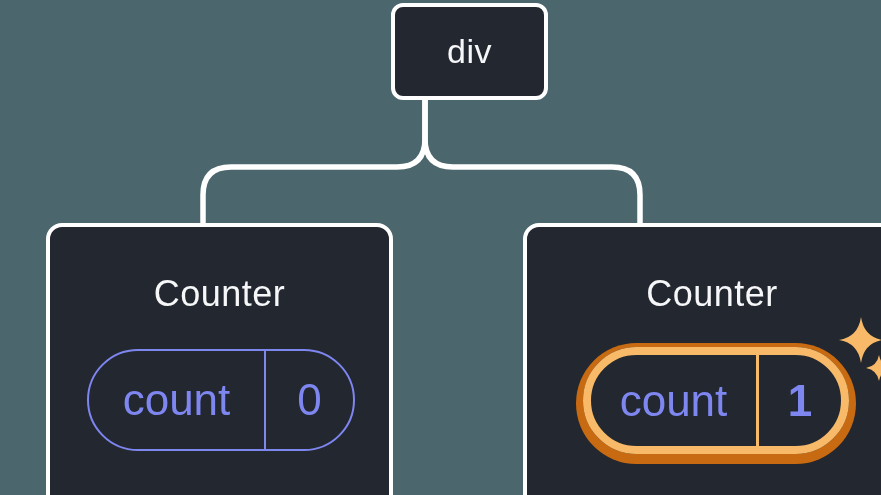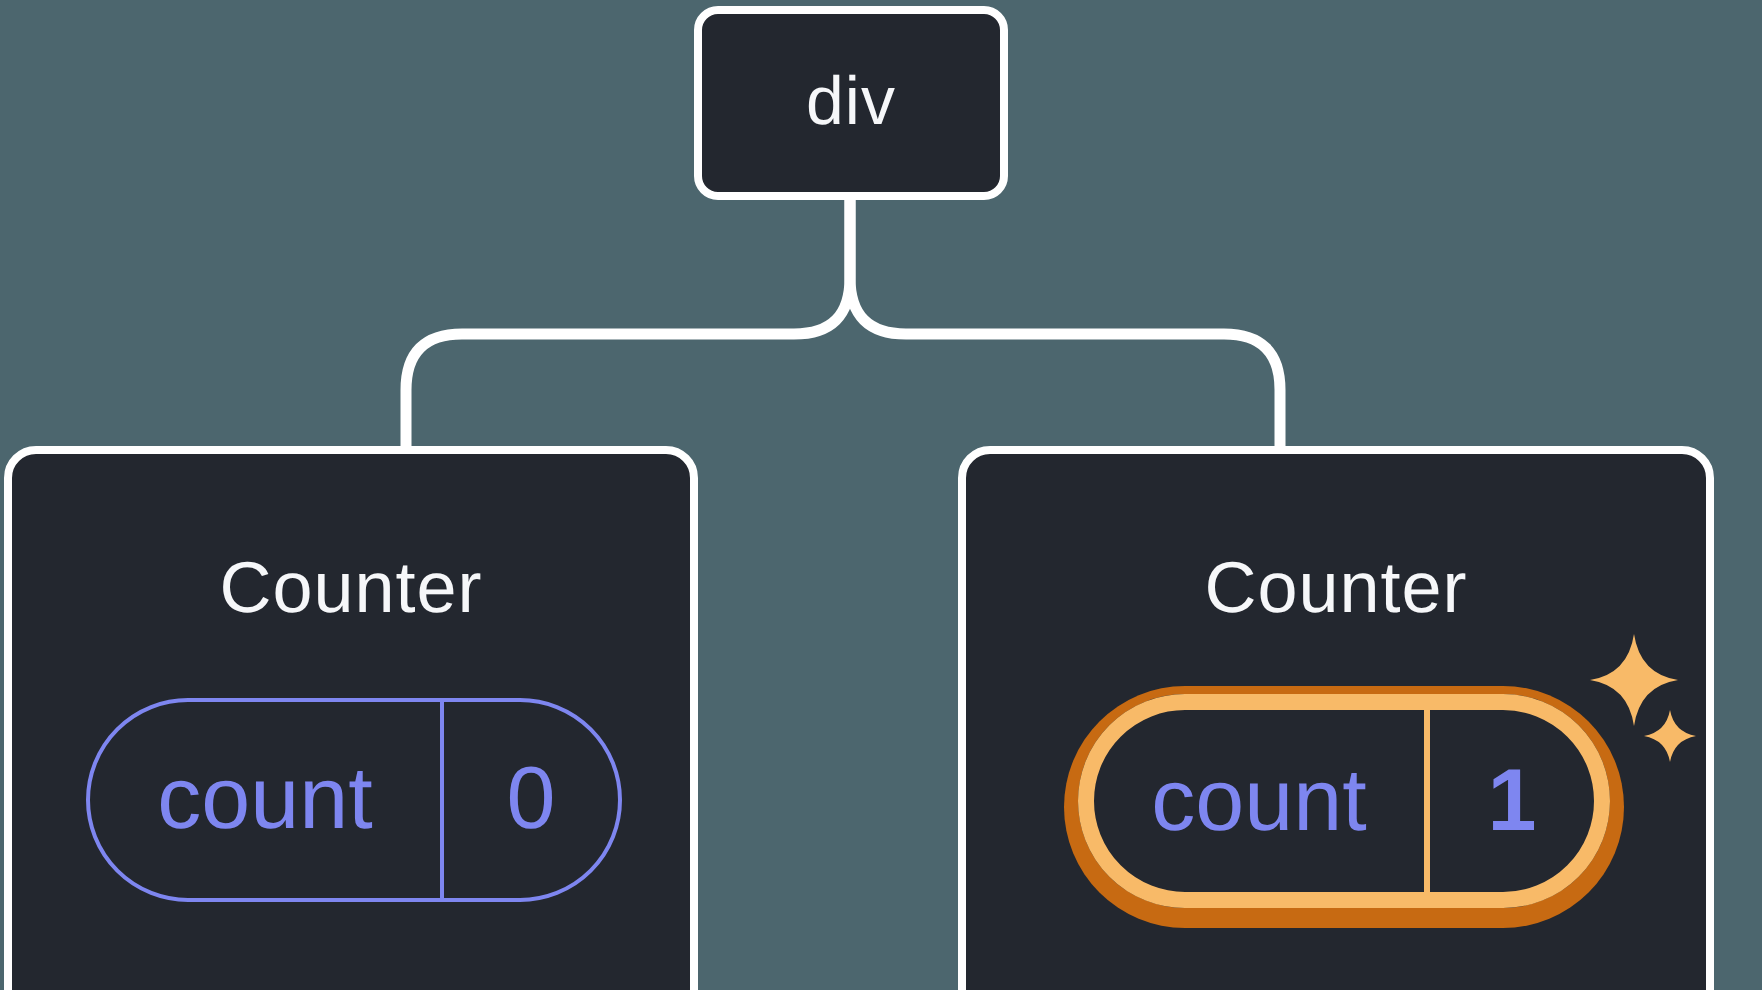--- a/index.html
+++ b/index.html
@@ -12,20 +12,21 @@
     position: relative;
     width: 881px;
     height: 495px;
     background: var(--background, #4C666E);
   }
   .node {
     position: absolute;
     background: var(--node-background, #23272F);
     border: 4px solid var(--node-border, #ffffff);
     color: var(--text, #F6F7F9);
+    margin-left: 44px;
   }
   .root-node {
     left: 347px; top: 3px;
     width: 157px; height: 97px;
     border-radius: 12px;
     display: flex; align-items: center; justify-content: center;
     font-size: 34px;
     letter-spacing: 0.5px;
   }
   .connector-svg {

